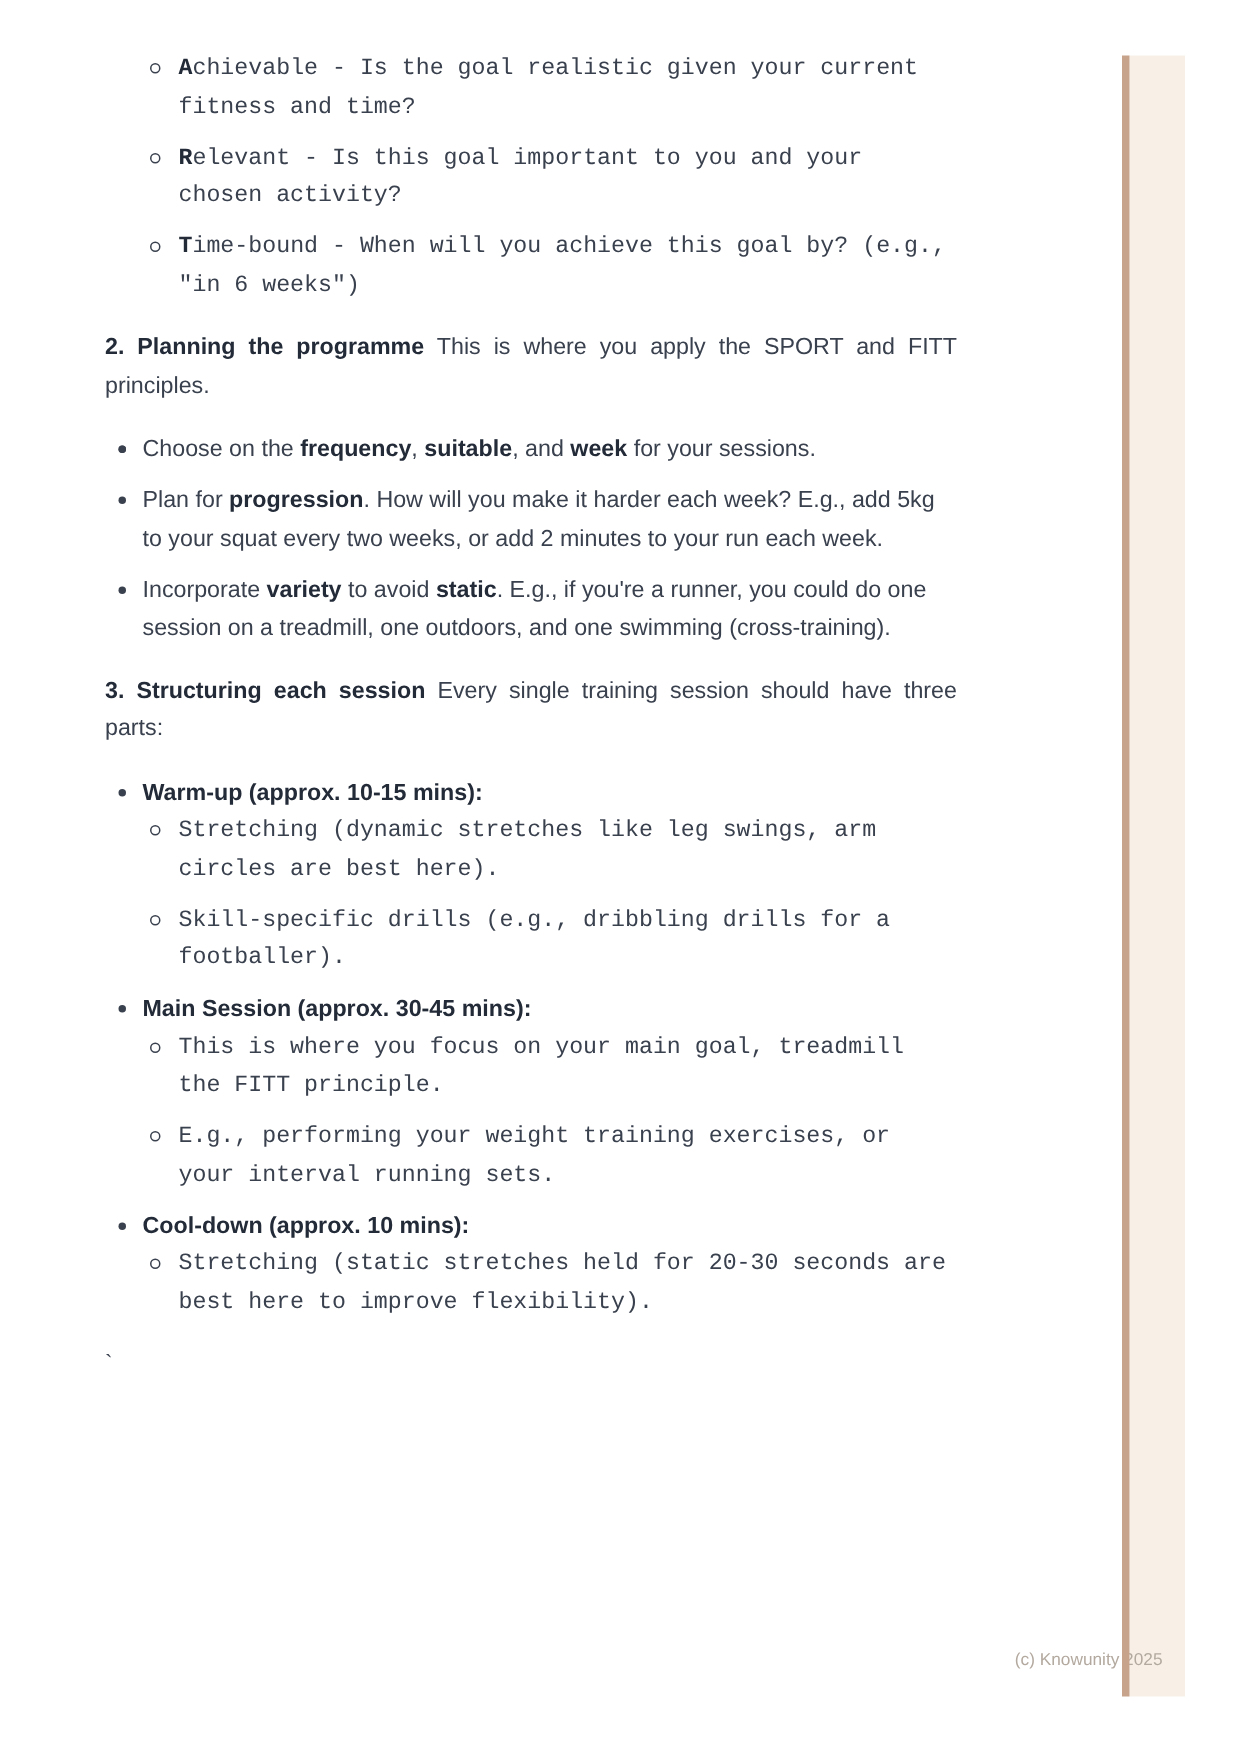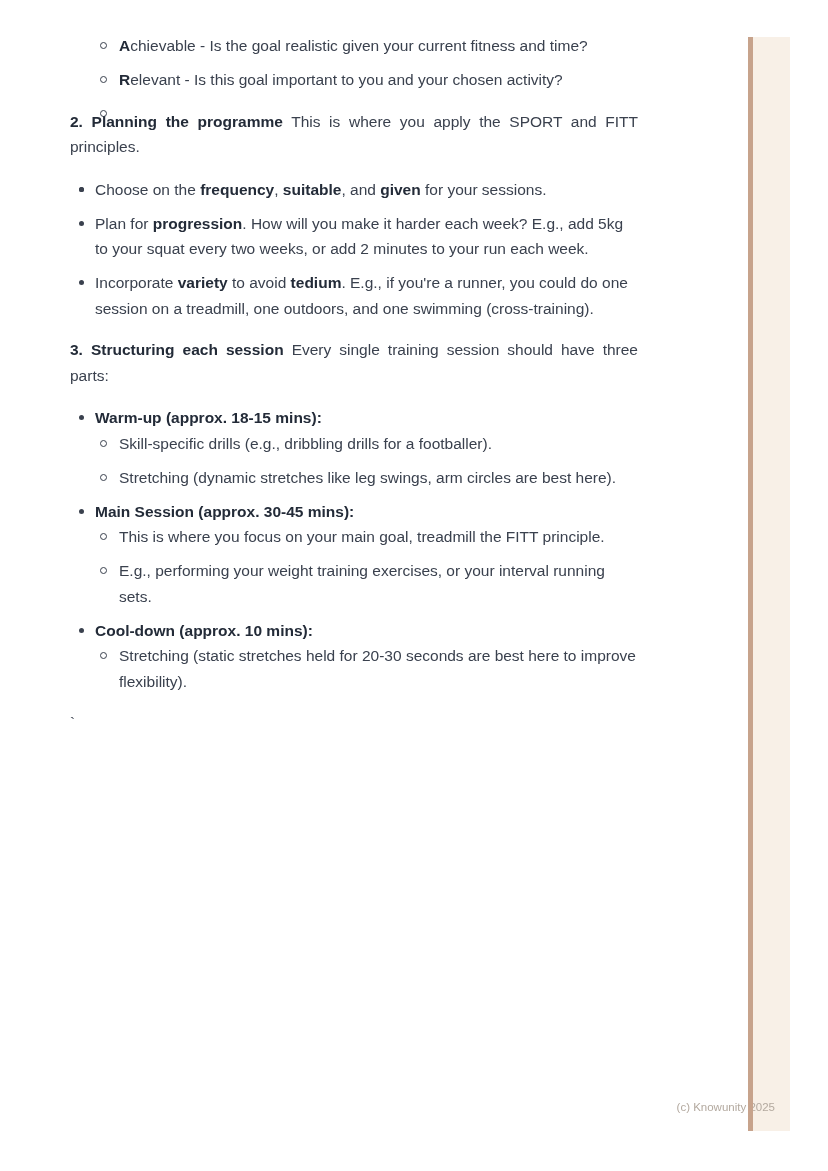--- a/index.html
+++ b/index.html
@@ -39,21 +39,21 @@
   li { position: relative; margin-bottom: 8.5px; }
   li:last-child { margin-bottom: 0; }
   
   ul.disc-list > li { padding-left: 25px; }
   .disc-marker {
     position: absolute; left: 9px; top: 10px;
     width: 5px; height: 5px; border-radius: 50%;
     background: var(--text);
   }
   
-  ul.circle-list > li { padding-left: 49px; }
+  ul.circle-list > li { padding-left: 49px; font-family: Liberation Mono, monospace; }
   .circle-marker {
     position: absolute; left: 30px; top: 9px;
     width: 7px; height: 7px; border-radius: 50%;
     border: 1.5px solid var(--text);
     background: transparent;
   }
   
   ul.disc-list ul.circle-list { margin: 0 0 8px 0; }
   ul.disc-list ul.circle-list > li { padding-left: 24px; }
   ul.disc-list ul.circle-list .circle-marker { left: 5px; }
@@ -82,34 +82,34 @@
   }
 </style>
 </head>
 <body>
 
 <div class="page">
   <div class="content">
       <ul class="circle-list">
         <li><span class="circle-marker"></span><span><b>A</b><span>chievable - Is the goal realistic given your current fitness and time?</span></span></li>
         <li><span class="circle-marker"></span><span><b>R</b><span>elevant - Is this goal important to you and your chosen activity?</span></span></li>
-        <li><span class="circle-marker"></span></li>
+        <li><span class="circle-marker"></span><span><b>T</b><span>ime-bound - When will you achieve this goal by? (e.g., "in 6 weeks")</span></span></li>
       </ul>
       <p class="para justify"><b>2. Planning the programme</b><span> This is where you apply the SPORT and FITT principles.</span></p>
       <ul class="disc-list">
         <li><span class="disc-marker"></span></li>
-        <li><span class="disc-marker"></span><span><span>Choose on the </span><b>frequency</b><span>, </span><b>suitable</b><span>, and </span><b>given</b><span> for your sessions.</span></span></li>
+        <li><span class="disc-marker"></span><span><span>Choose on the </span><b>frequency</b><span>, </span><b>suitable</b><span>, and </span><b>week</b><span> for your sessions.</span></span></li>
         <li><span class="disc-marker"></span><span><span>Plan for </span><b>progression</b><span>. How will you make it harder each week? E.g., add 5kg to your squat every two weeks, or add 2 minutes to your run each week.</span></span></li>
-        <li><span class="disc-marker"></span><span><span>Incorporate </span><b>variety</b><span> to avoid </span><b>tedium</b><span>. E.g., if you're a runner, you could do one session on a treadmill, one outdoors, and one swimming (cross-training).</span></span></li>
+        <li><span class="disc-marker"></span><span><span>Incorporate </span><b>variety</b><span> to avoid </span><b>static</b><span>. E.g., if you're a runner, you could do one session on a treadmill, one outdoors, and one swimming (cross-training).</span></span></li>
       </ul>
       <p class="para justify"><b>3. Structuring each session</b><span> Every single training session should have three parts:</span></p>
       <ul class="disc-list">
-        <li><span class="disc-marker"></span><span><b>Warm-up (approx. 18-15 mins):</b></span><ul class="circle-list">
+        <li><span class="disc-marker"></span><span><b>Warm-up (approx. 10-15 mins):</b></span><ul class="circle-list">
+            <li><span class="circle-marker"></span><span><span>Stretching (dynamic stretches like leg swings, arm circles are best here).</span></span></li>
             <li><span class="circle-marker"></span><span><span>Skill-specific drills (e.g., dribbling drills for a footballer).</span></span></li>
-            <li><span class="circle-marker"></span><span><span>Stretching (dynamic stretches like leg swings, arm circles are best here).</span></span></li>
           </ul></li>
         <li><span class="disc-marker"></span><span><b>Main Session (approx. 30-45 mins):</b></span><ul class="circle-list">
             <li><span class="circle-marker"></span><span><span>This is where you focus on your main goal, treadmill the FITT principle.</span></span></li>
             <li><span class="circle-marker"></span><span><span>E.g., performing your weight training exercises, or your interval running sets.</span></span></li>
           </ul></li>
         <li><span class="disc-marker"></span><span><b>Cool-down (approx. 10 mins):</b></span><ul class="circle-list">
             <li><span class="circle-marker"></span><span><span>Stretching (static stretches held for 20-30 seconds are best here to improve flexibility).</span></span></li>
           </ul></li>
       </ul>
       <div class="stray-mark">`</div>

